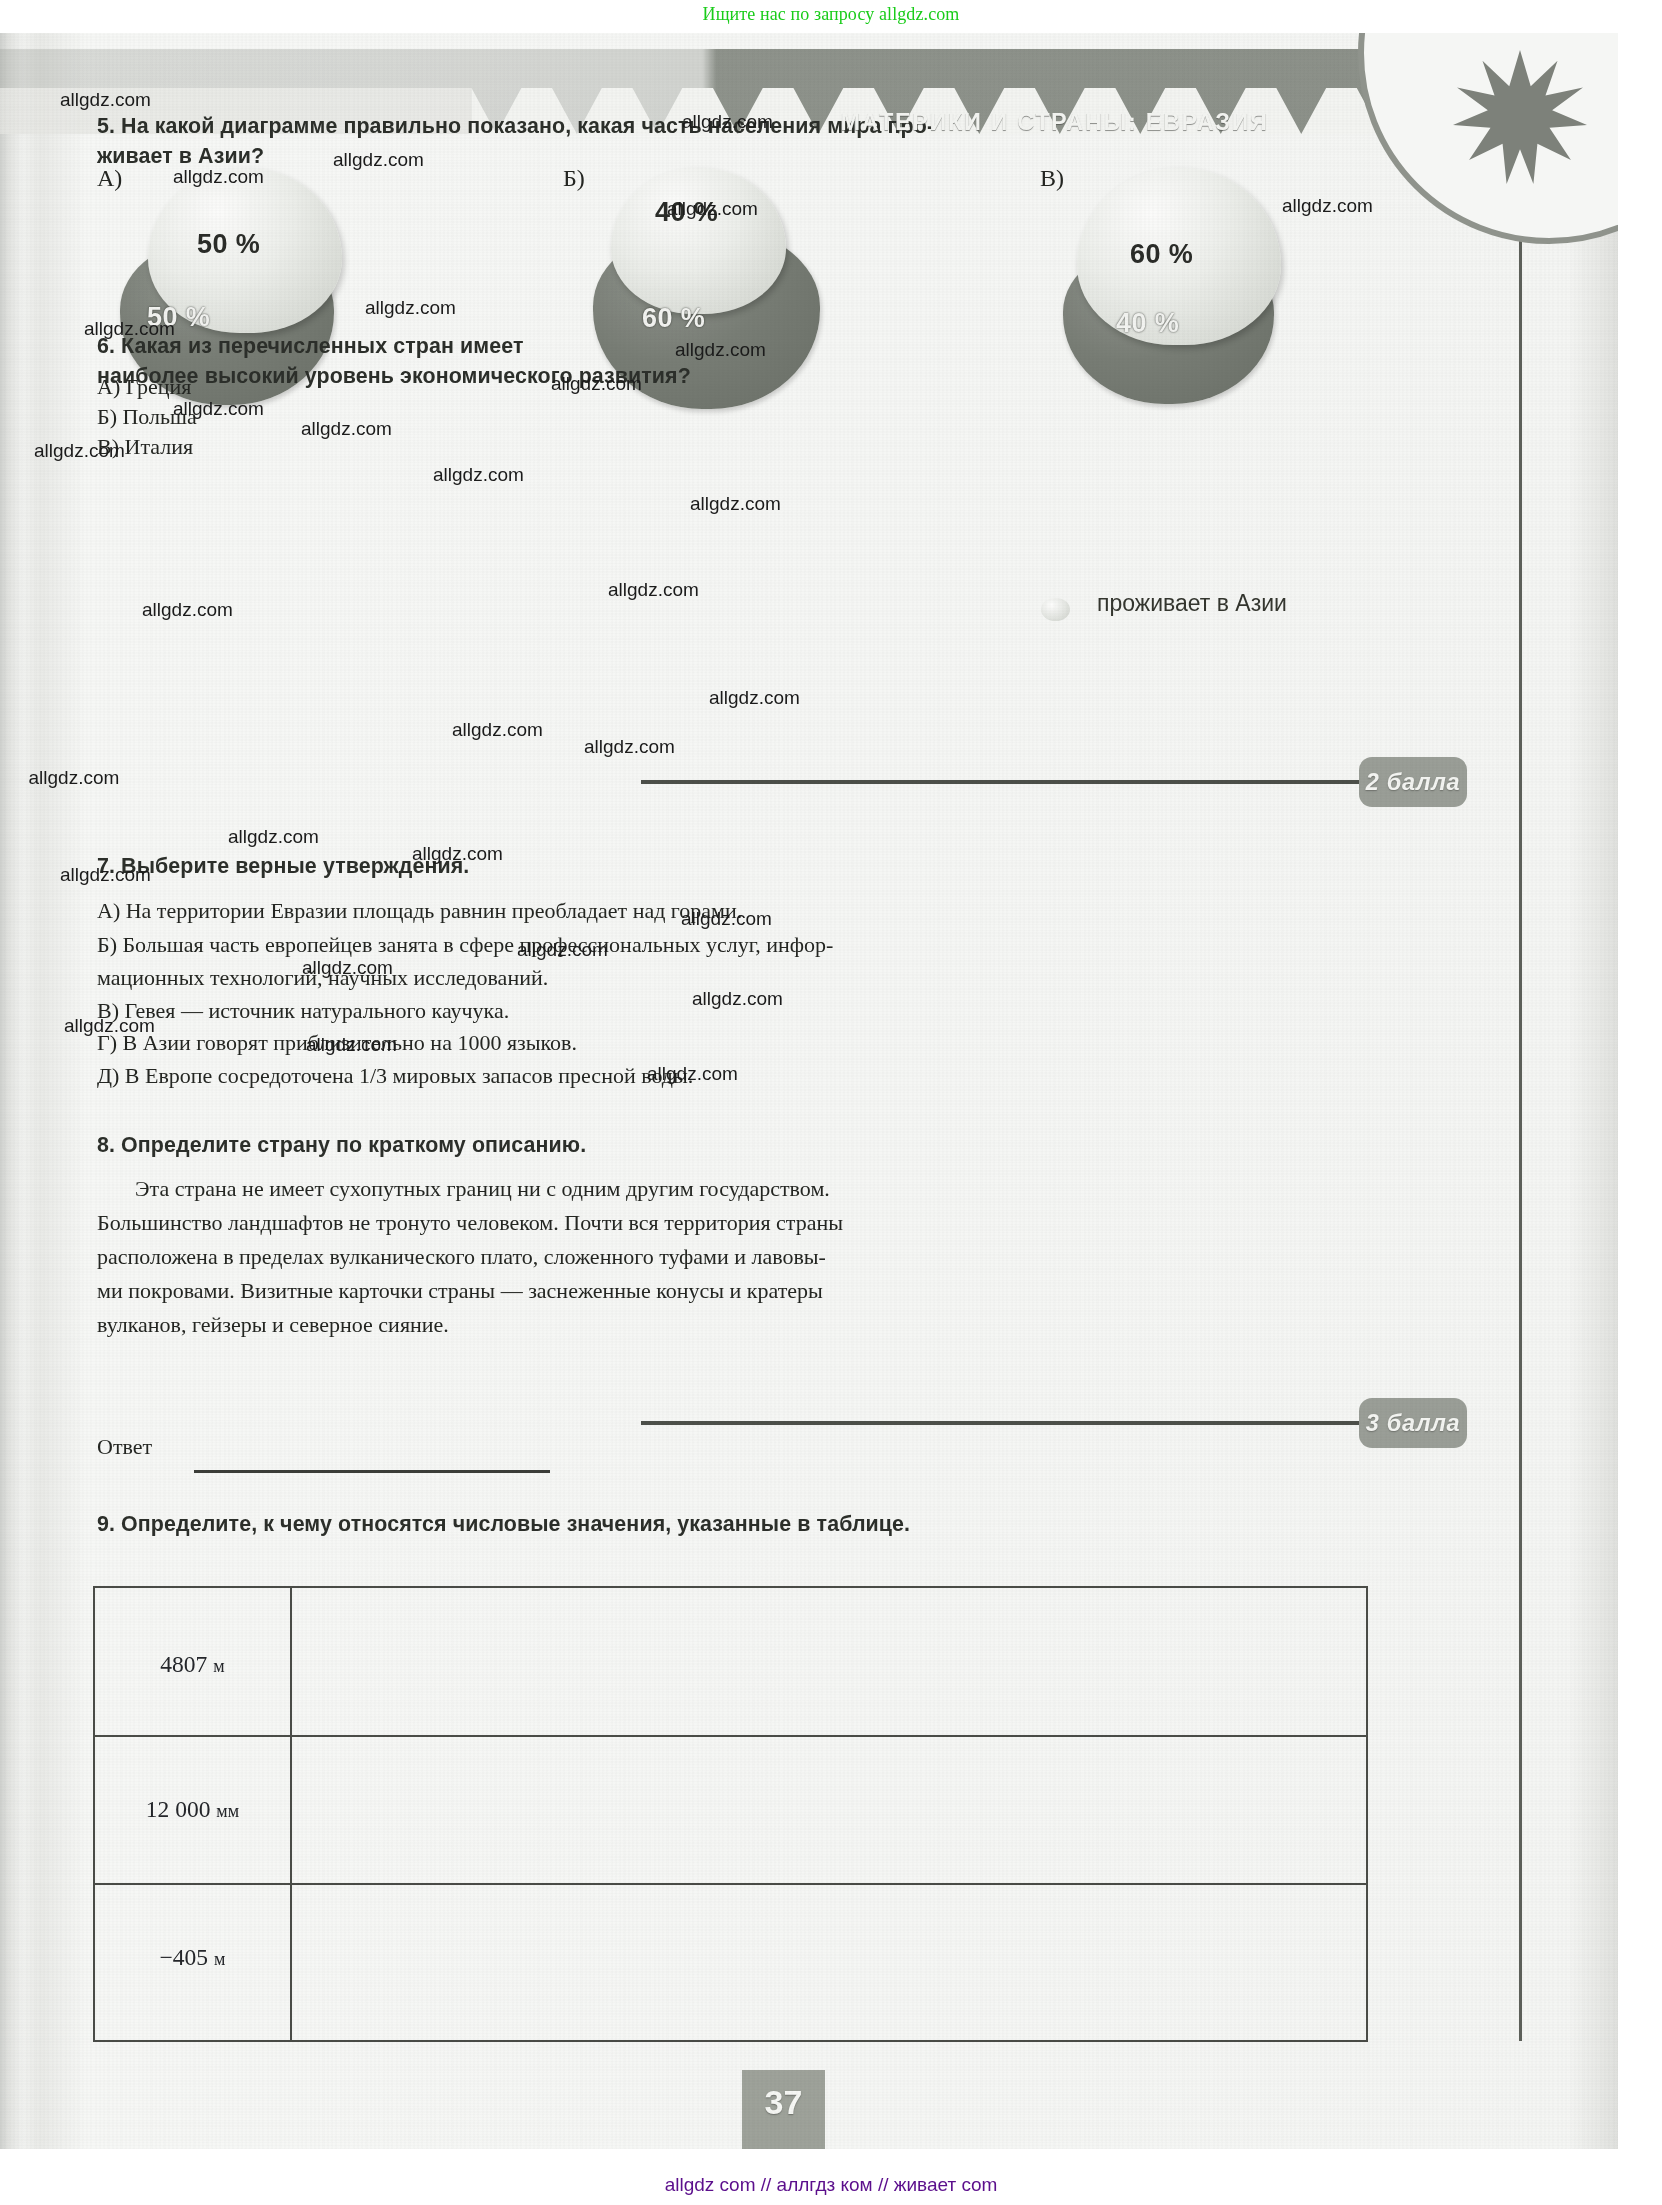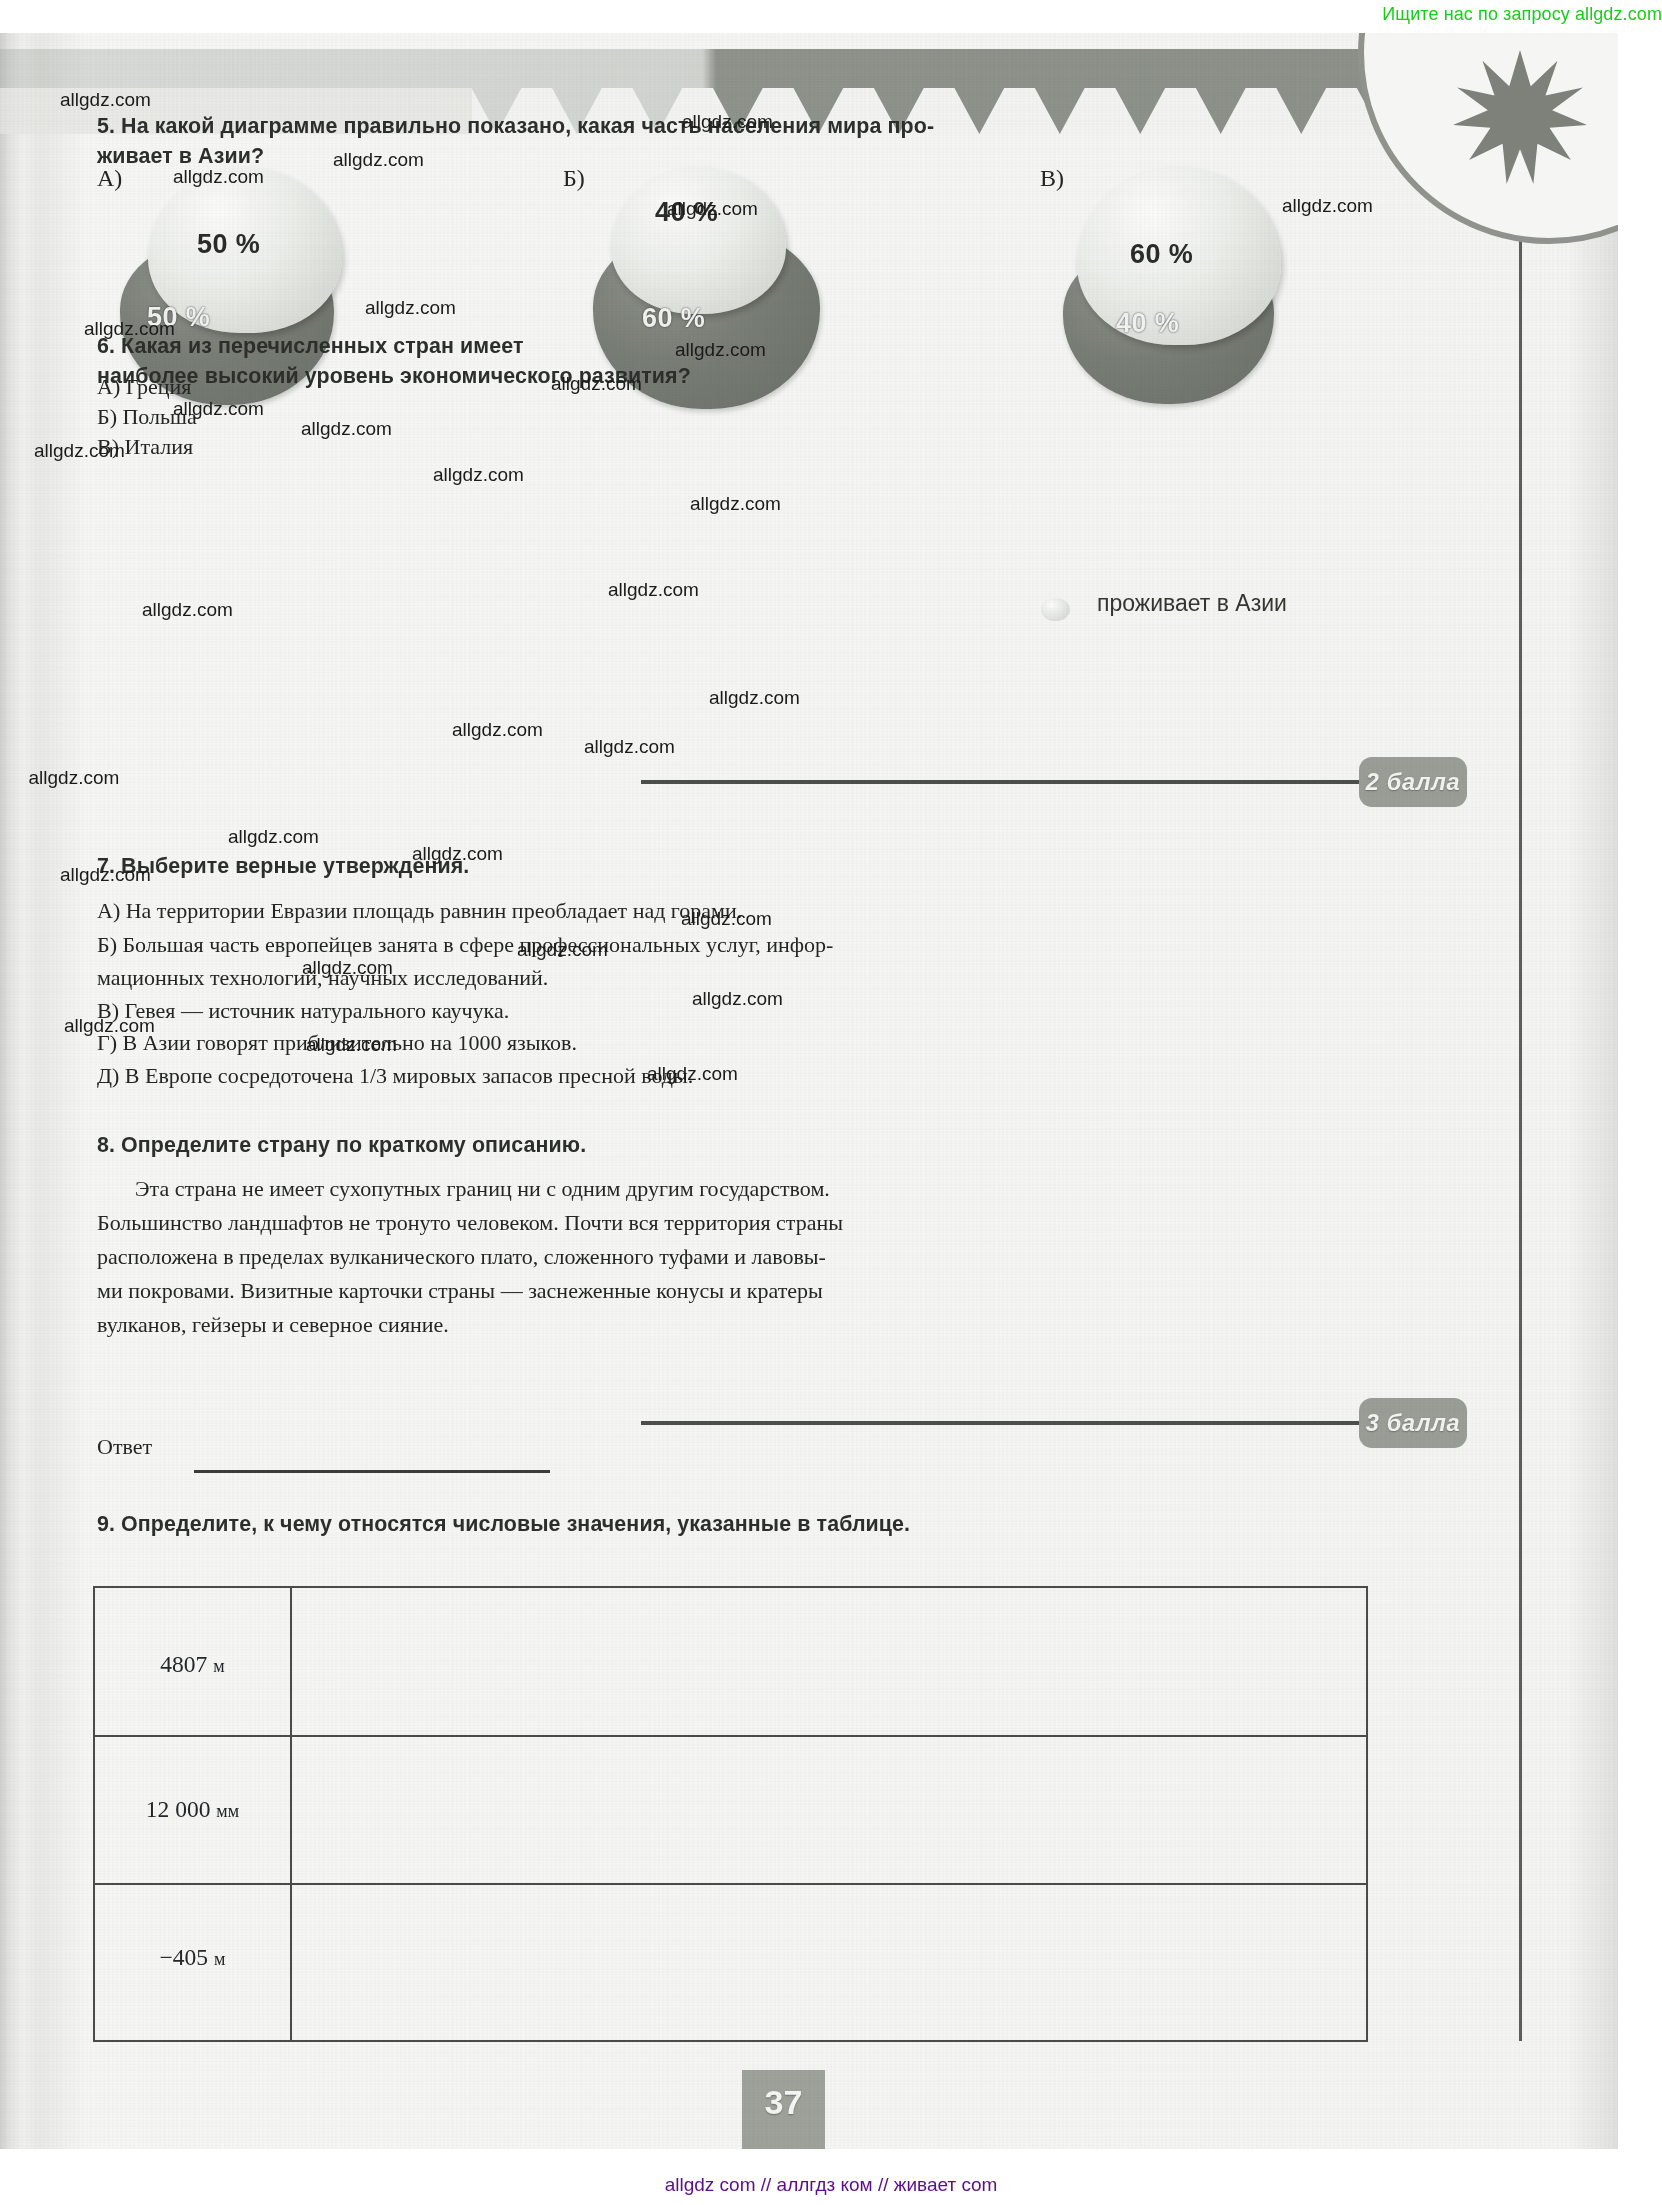--- a/index.html
+++ b/index.html
@@ -15,23 +15,23 @@
     overflow: hidden;
   }
 
   
   #promo-bar {
     position: absolute;
     left: 0; top: 0;
     width: 1662px;
     height: 28.5px;
     background: #ffffff;
-    text-align: right;
+    text-align: center;
     line-height: 28.5px;
-    font-family: Liberation Sans, sans-serif;
+    font-family: Liberation Serif, serif;
     font-size: 18px;
     color: #19cc19;
     letter-spacing: 0.1px;
   }
 
   
   #sheet {
     position: absolute;
     left: 0; top: 33px;
     width: 1618px;
@@ -289,20 +289,21 @@
                L0,0 Z" fill="#f3f4f1" opacity="0.0"></path>
       <path d="M662,0 L697,64 L732,0 L775,0 L810,64 L845,0
                L888,0 L923,64 L958,0 L1001,0 L1036,64 L1071,0
                L1114,0 L1149,64 L1184,0 L1227,0 L1262,64 L1297,0
                L1340,0 L1375,64 L1410,0 L1453,0 L1488,64 L1523,0
                L1566,0 L1601,64 L1636,0 L1679,0 L1714,64 L1749,0
                L1792,0 L1827,64 L1862,0 L1905,0 L1940,64 L1975,0
                L2012,0 L2012,64 L662,64 Z" fill="#f3f4f1"></path>
       <rect x="0" y="0" width="662" height="64" fill="#f3f4f1" opacity=".62"></rect>
     </svg>
+    <div id="header-title">МАТЕРИКИ И СТРАНЫ: ЕВРАЗИЯ</div>
   </div>
 
   <div id="ornament-circle"></div>
   <svg id="ornament-star" viewBox="0 0 100 100">
     <path fill="#7d817a" d="M50 0 L58 27 L78 8 L69 34 L97 28 L74 45 L100 56 L72 58 L88 82
                             L63 70 L60 100 L50 74 L40 100 L37 70 L12 82 L28 58 L0 56
                             L26 45 L3 28 L31 34 L22 8 L42 27 Z"></path>
   </svg>
   <div id="ornament-stem"></div>
 

